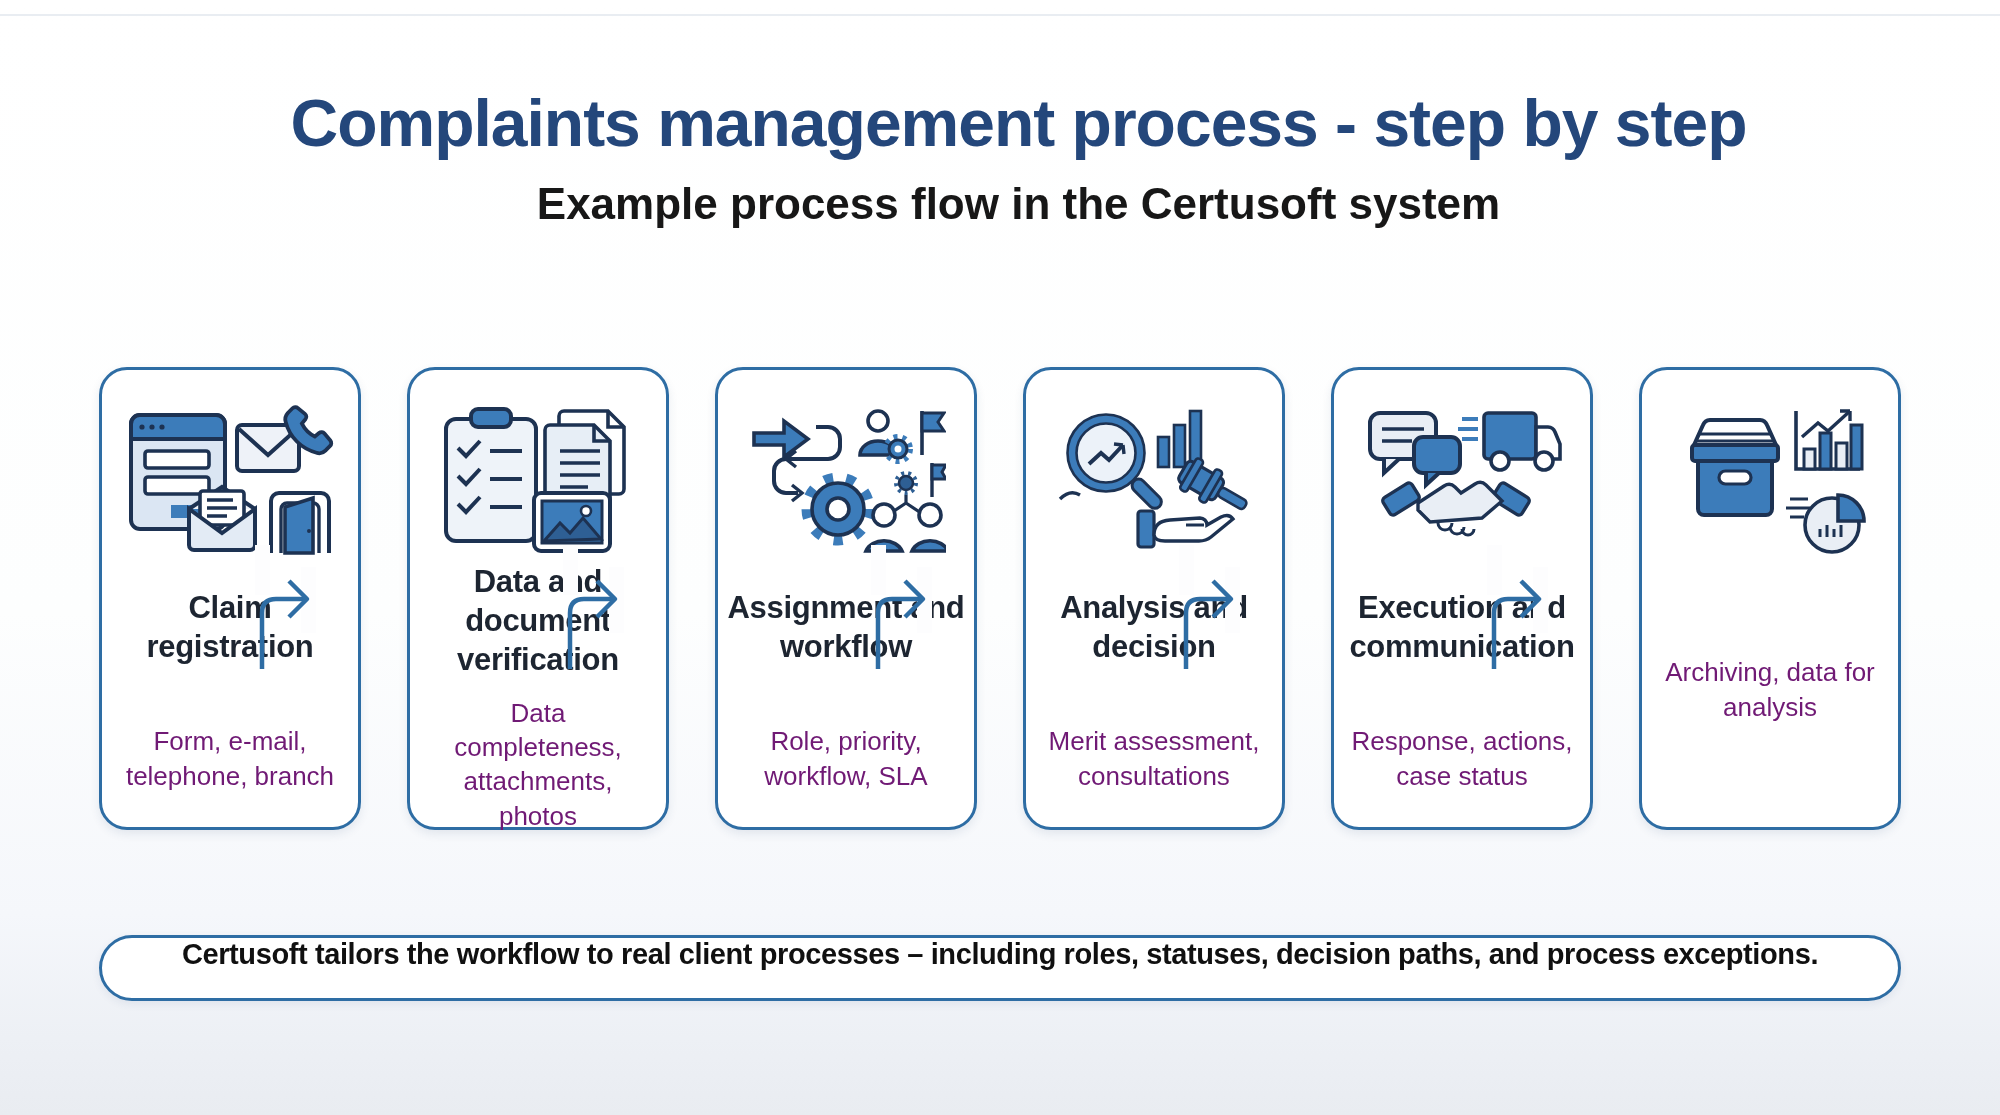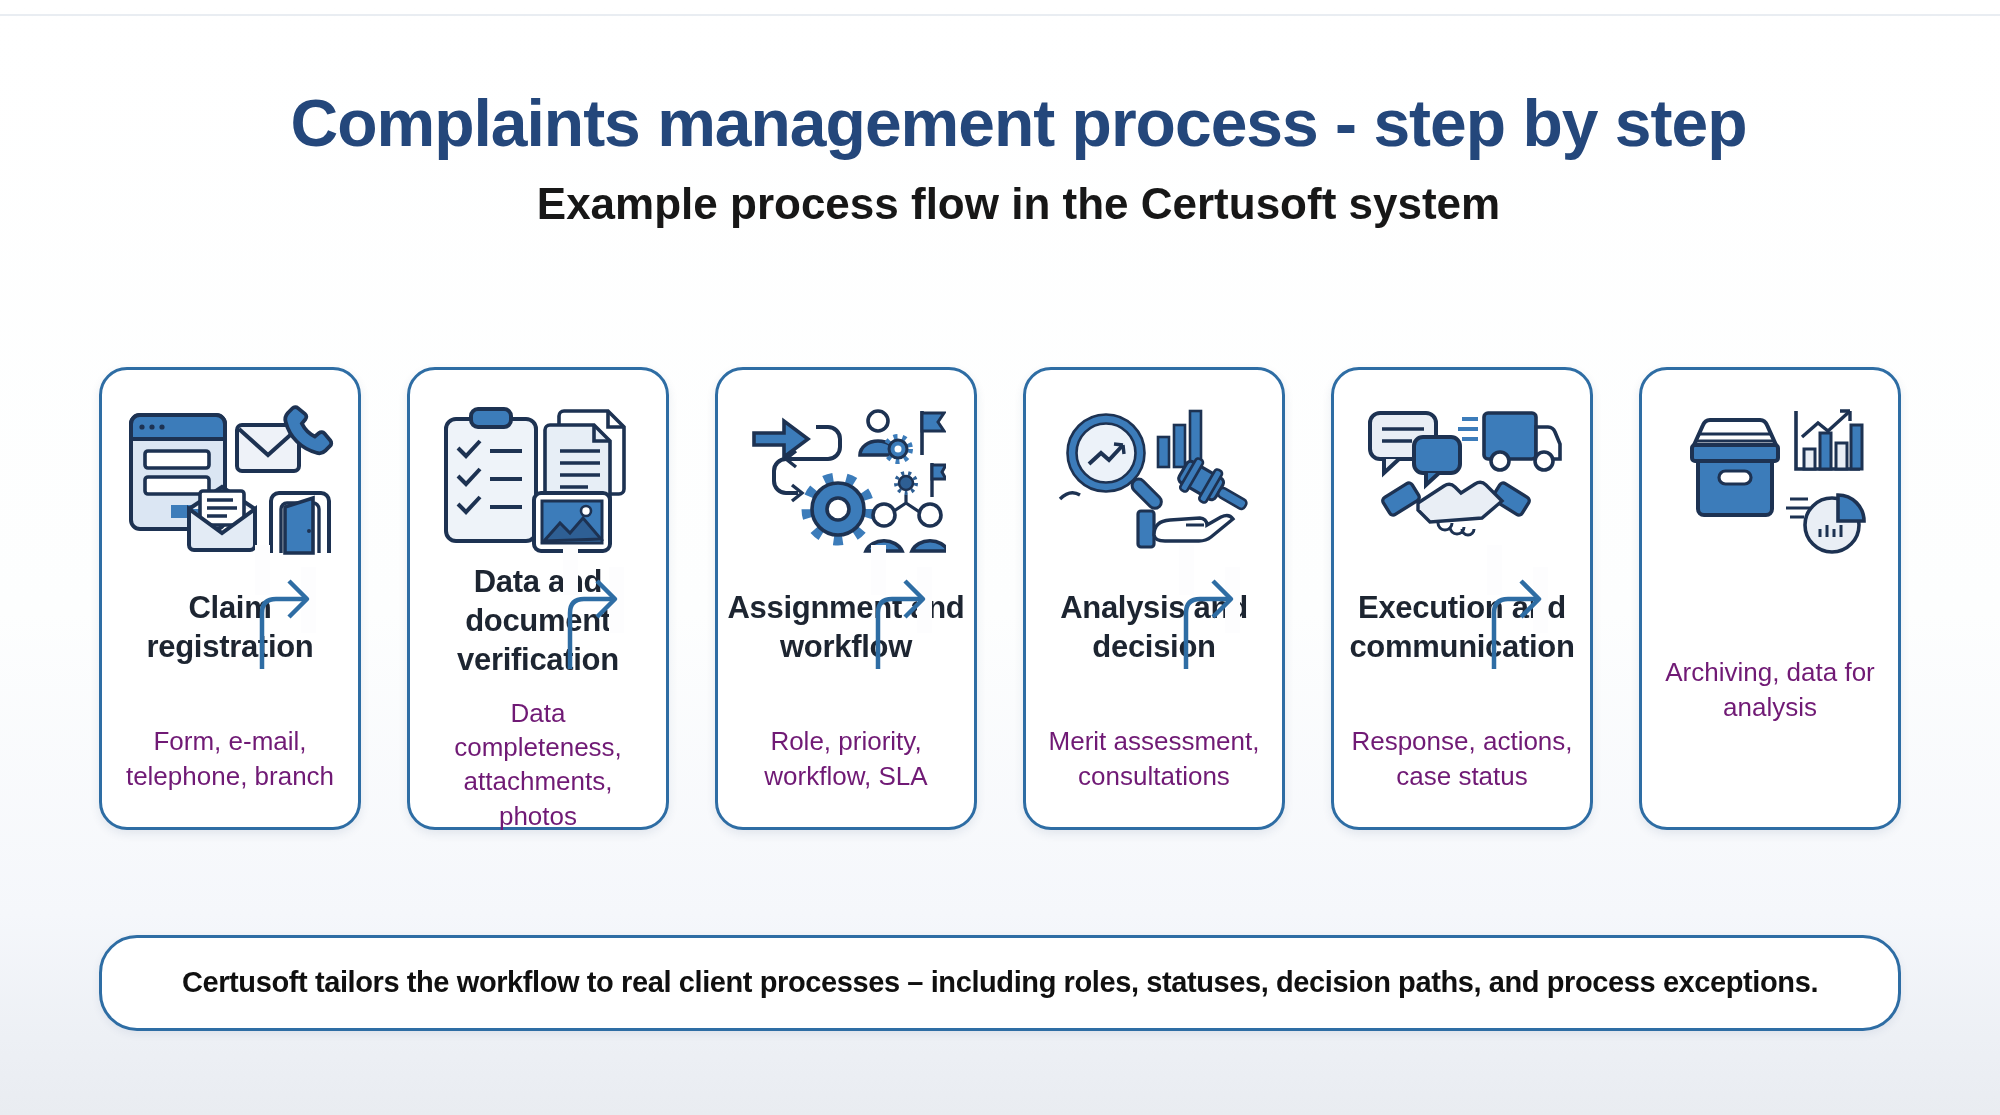--- a/index.html
+++ b/index.html
@@ -33,23 +33,23 @@
     display:flex; align-items:center; justify-content:center; text-align:center;
     font-size:31px; line-height:1.26; font-weight:700; color:#1d2531; letter-spacing:-0.3px;
   }
   .step-desc {
     flex:1; padding:0 14px 18px; display:flex; align-items:center; justify-content:center;
     text-align:center; font-size:26px; line-height:1.32; color:#701a75;margin-top:17px;
   }
   .flow-arrow { position:absolute; top:174px; width:100px; height:130px; z-index:3; }
 
   .note-box {
-    margin:105px 99px 0; height:96px;
+    margin:105px 99px 0; height:66px;
     background:#ffffff; border:3px solid #2e6da4; border-radius:38px;
-    display:flex; align-items:center; justify-content:center;
+    display:flex; justify-content:center;
     box-shadow:0 3px 8px rgba(35,70,110,0.08);
   }
   .note-text { font-size:29px; font-weight:700; color:#101010; letter-spacing:-0.4px; white-space:nowrap; }
   svg { display:block; }
 </style>
 </head>
 <body>
 
 <div class="top-hairline"></div>
 

